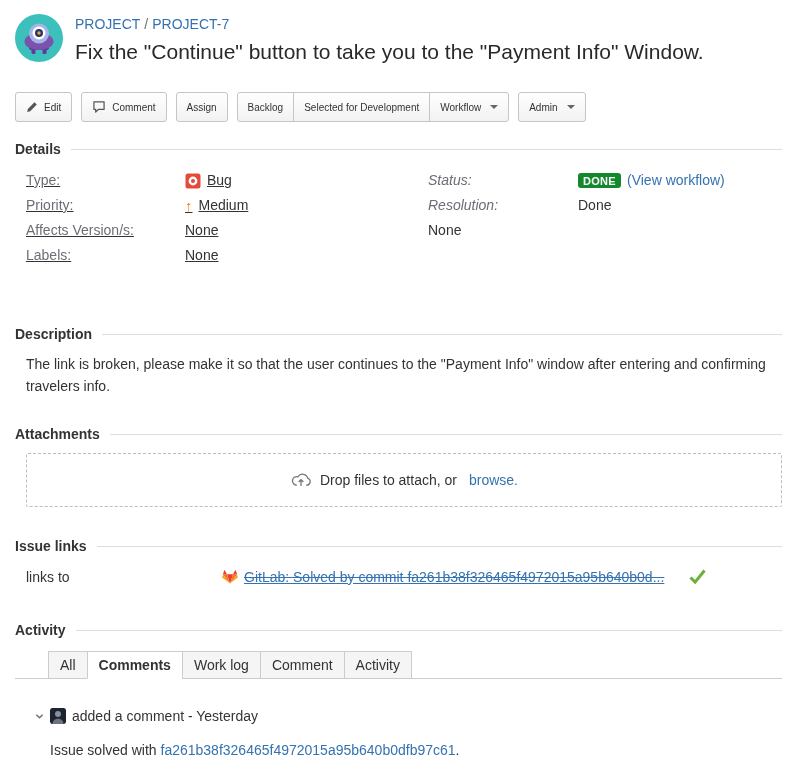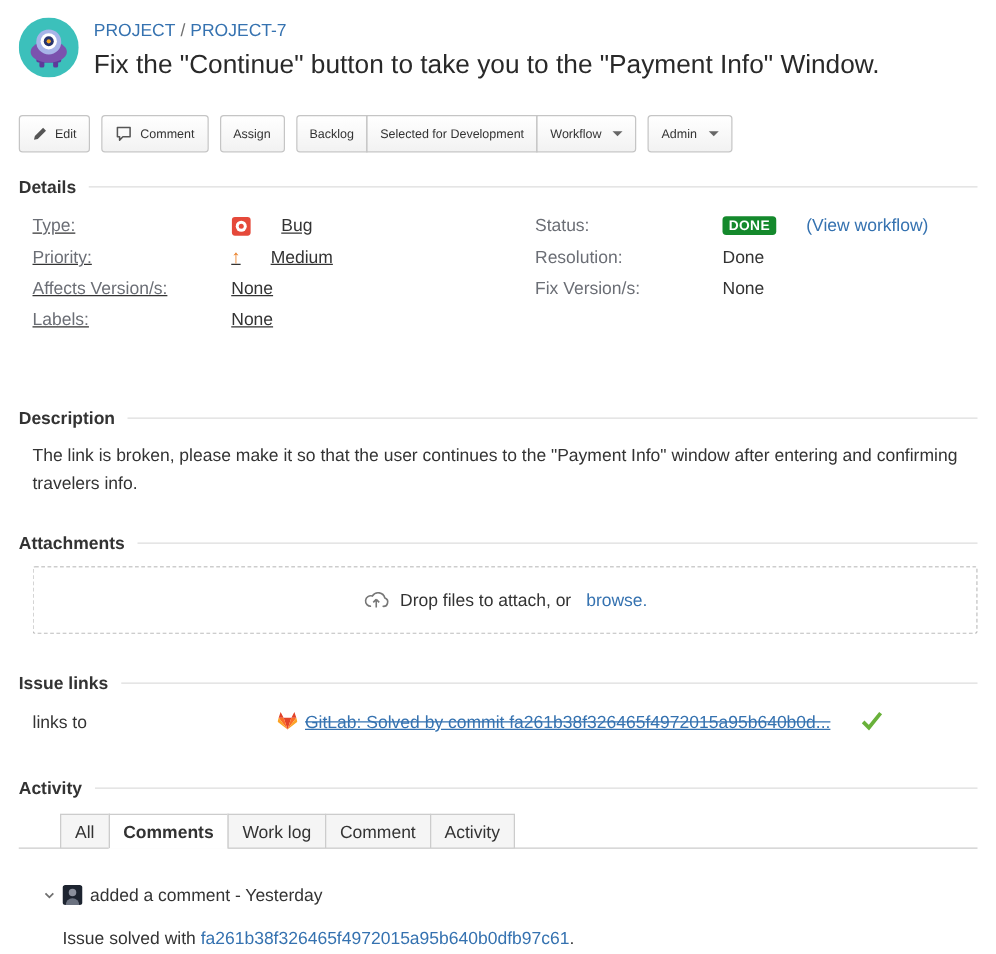--- a/index.html
+++ b/index.html
@@ -39,22 +39,22 @@
   .section-heading .rule { flex:1; height:1px; background:#ddd; margin-left:10px; }
 
   
   .details-module { margin-bottom:58px; }
   .details-cols { display:flex; margin-top:11px; }
   .details-col-left { width:413px; padding-left:11px;text-decoration:underline; }
   .details-col-right { flex:1; }
   .detail-row { display:flex; line-height:25px; }
   .detail-label { color:#6b6e75; flex:none; }
   .details-col-left .detail-label { width:159px; }
-  .details-col-right .detail-label { width:150px; }
-  .detail-value { display:flex; align-items:center; gap:24px; color:#333;text-align:center; }
+  .details-col-right .detail-label { width:150px;font-style:italic; }
+  .detail-value { display:flex; align-items:center; gap:6px; color:#333;text-align:center; }
   .badge-done {
     background:#14892c; color:#fff; font-size:11px; font-weight:bold;
     padding:2px 5px 1px; border-radius:3px; letter-spacing:.3px; line-height:12px;
   }
   .priority-arrow { color:#ea7d24; font-weight:bold; font-size:15px; }
 
   
   .description-module { margin-bottom:29px; }
   .description-text { margin:11px 0 0 11px; line-height:22px; max-width:752px; }
 
@@ -188,21 +188,20 @@
         <span class="detail-value">
           <span class="badge-done">DONE</span>
           <a>(View workflow)</a>
         </span>
       </div>
       <div class="detail-row">
         <span class="detail-label">Resolution:</span>
         <span class="detail-value">Done</span>
       </div>
       <div class="detail-row">
-        <span class="detail-label">Fix Version/s:</span>
         <span class="detail-value">None</span>
       </div>
     </div>
   </div>
 </div>
 
 <div class="description-module">
   <div class="section-heading">
     <span>Description</span>
       <span class="rule"></span>

